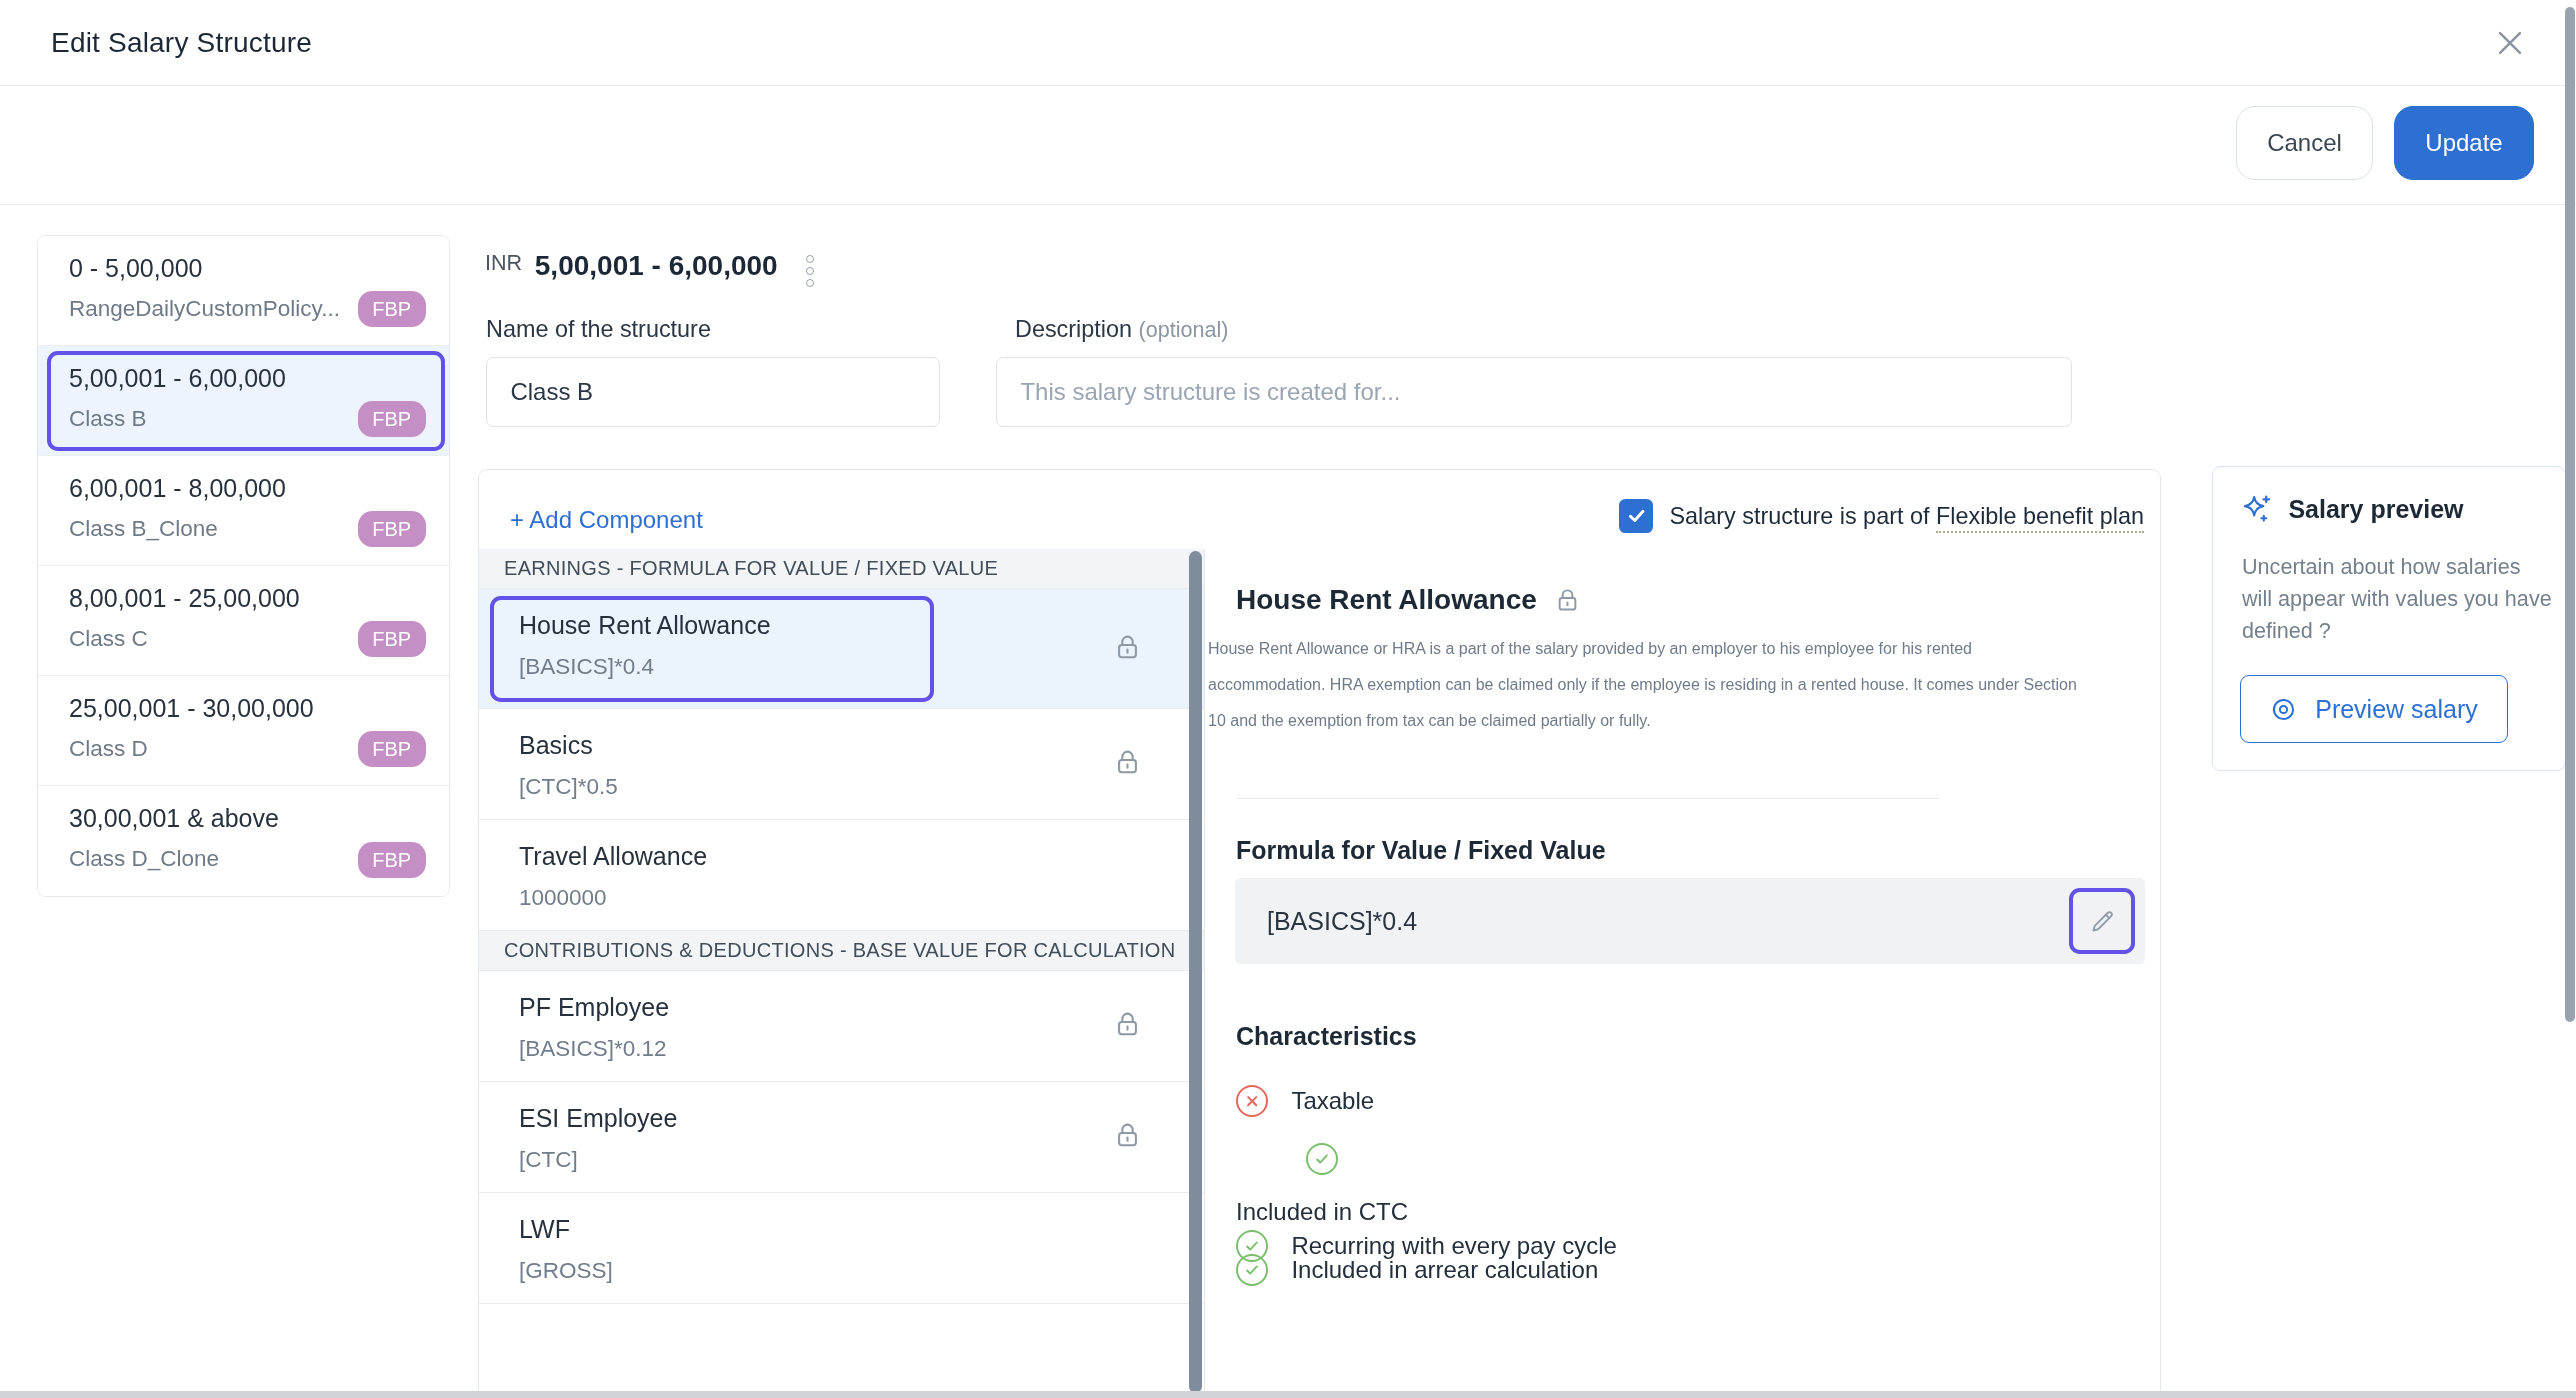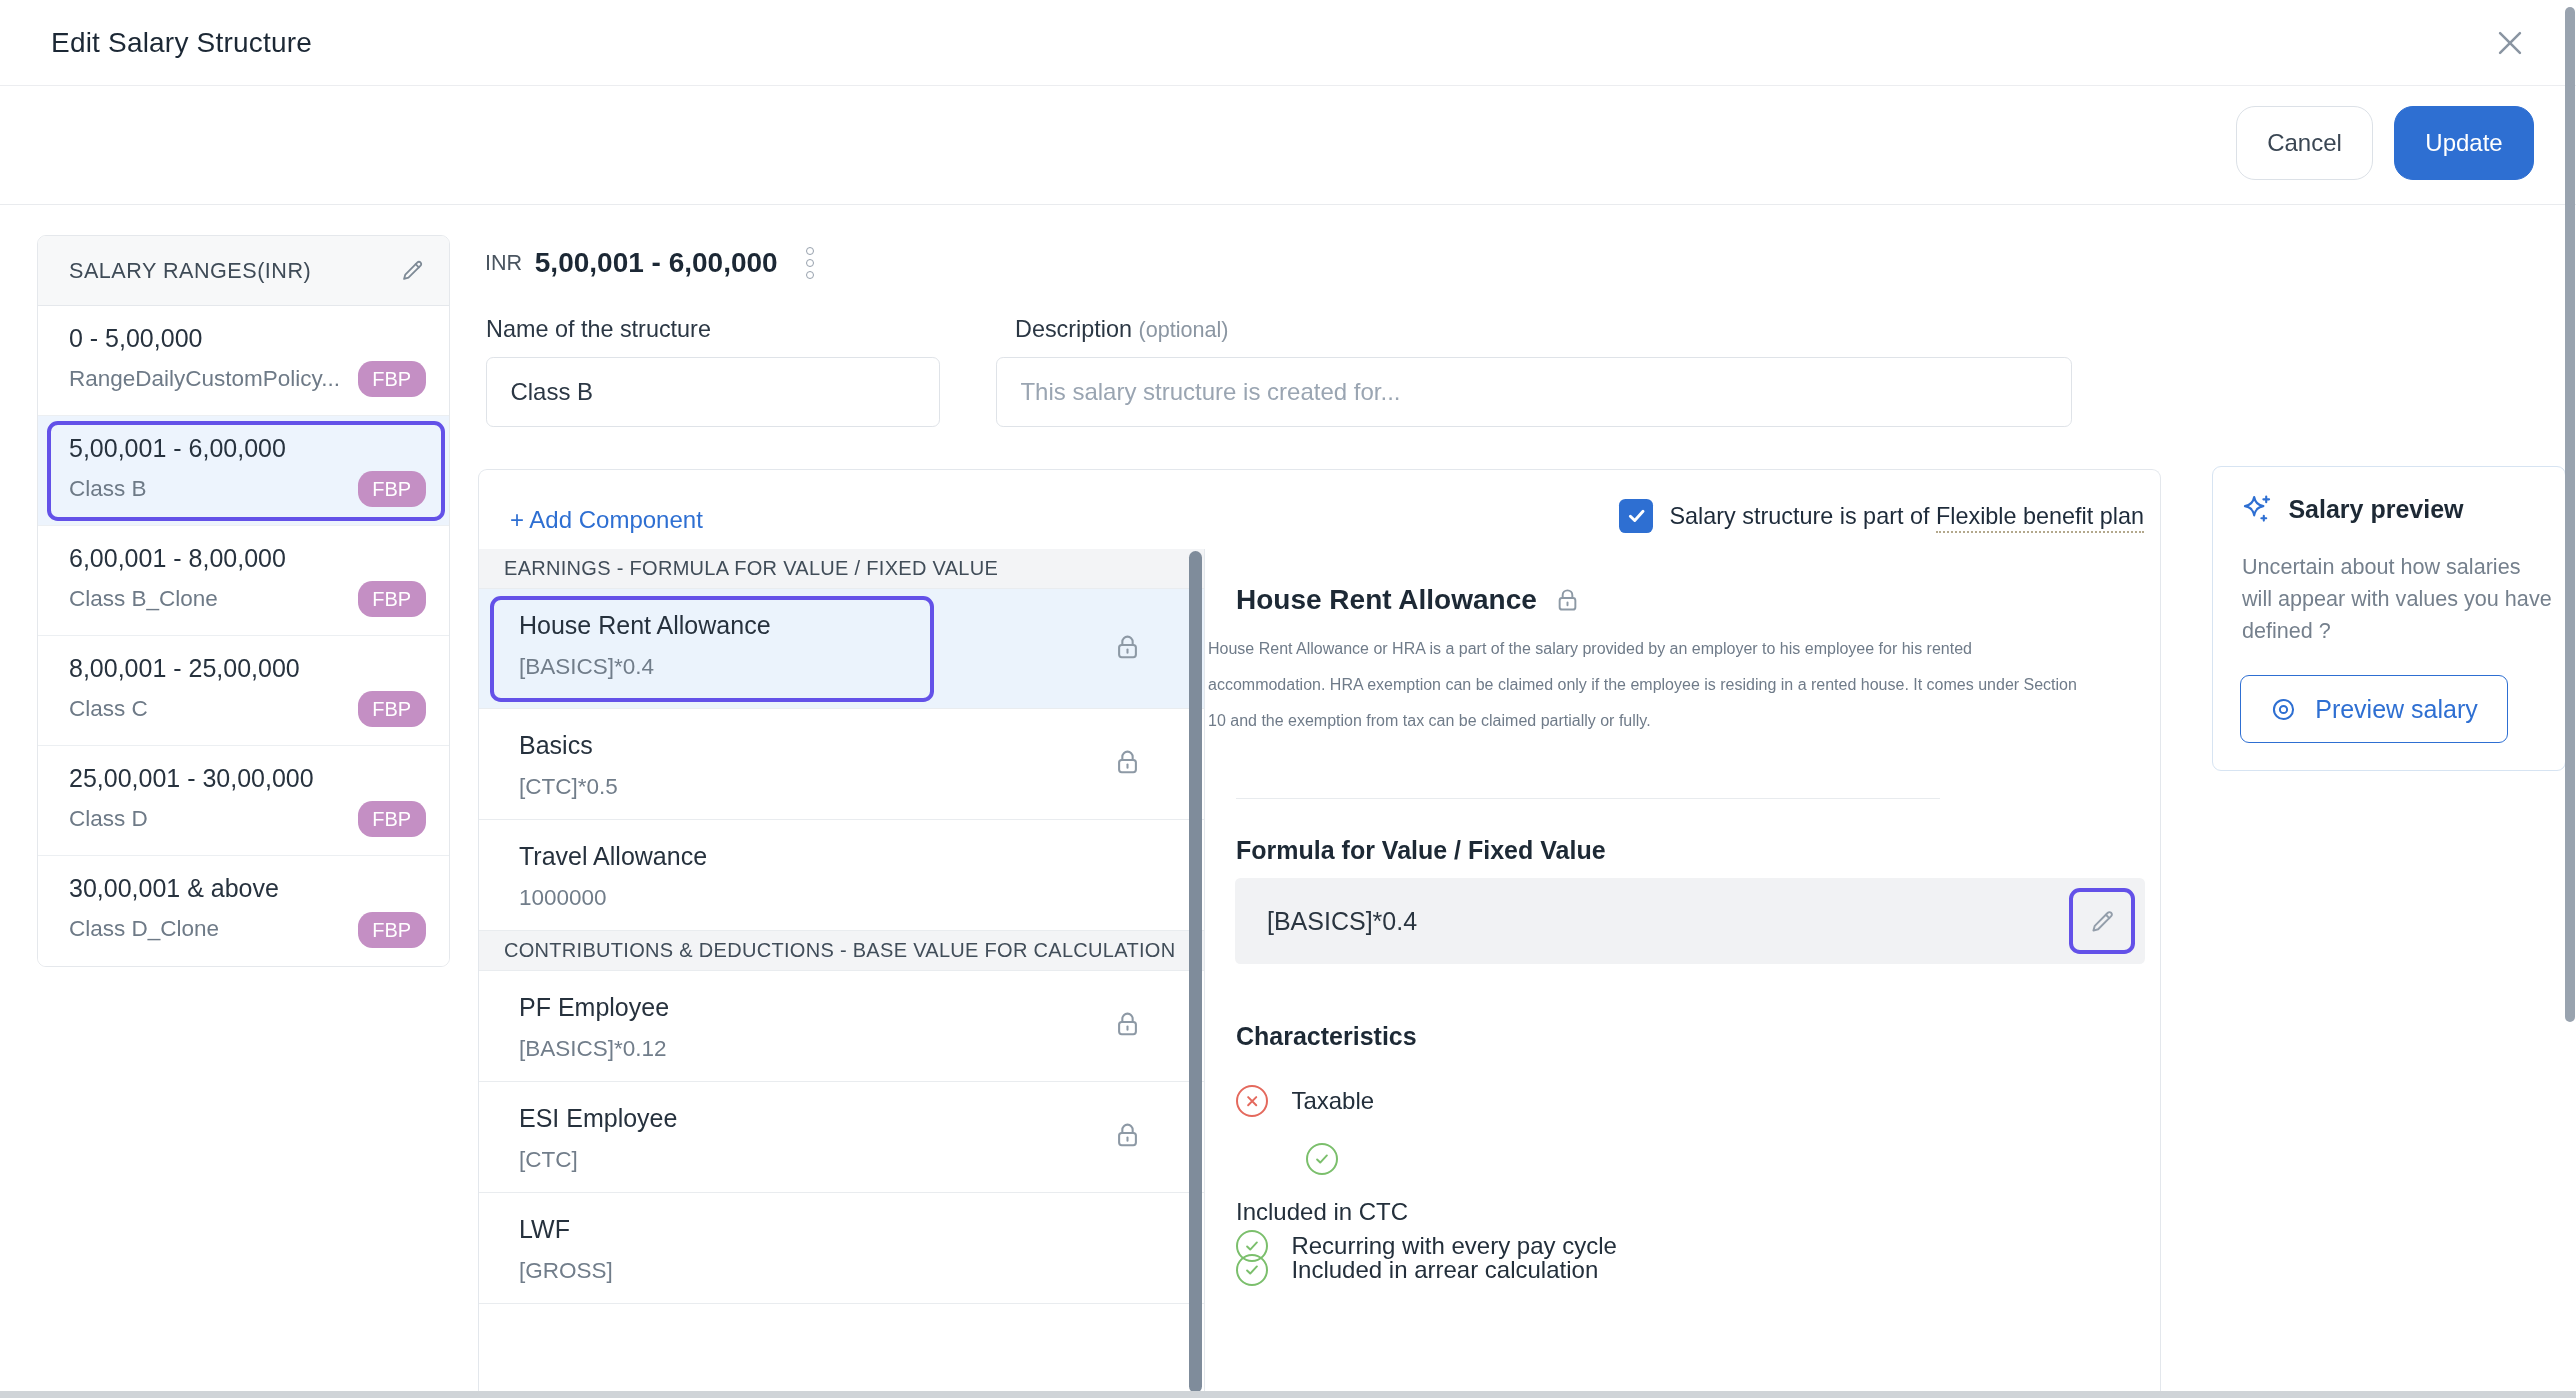--- a/index.html
+++ b/index.html
@@ -27,21 +27,21 @@
   .sidebar-header-label { font-size:21.6px; color:#3f4b57; letter-spacing:0.5px; }
   .range-item { position:relative; height:110px; padding:18px 23.4px 0 31px; border-bottom:0.9px solid #eceff2; background:#fff; cursor:pointer; }
   .range-item:last-child { border-bottom:none; }
   .range-item.selected { background:#edf4fd; }
   .sel-outline { position:absolute; left:9px; right:4.5px; top:4.5px; bottom:4.5px; border:4.5px solid #6351e8; border-radius:10.8px; pointer-events:none; }
   .range-title { font-size:25px; color:#27323e; }
   .range-sub { font-size:22.5px; color:#6e7a87; margin-top:12.6px; max-width:297px; overflow:hidden; white-space:nowrap; }
   .fbp-badge { position:absolute; right:23.4px; bottom:18px; background:#c48fc4; color:#fff; font-size:20px; padding:6.3px 14.4px; border-radius:14.4px; }
 
   
-  .range-header { position:absolute; left:485px; top:242px; display:flex; align-items:center; gap:9px; }
+  .range-header { position:absolute; left:485px; top:250px; display:flex; align-items:flex-start; gap:9px; }
   .currency { font-size:21.6px; color:#4a5560; margin-right:3.6px; }
   .range-value { font-size:28px; font-weight:600; color:#1c2835; }
   .kebab { display:flex; flex-direction:column; gap:3.6px; margin-left:14.4px; padding:5.4px; cursor:pointer; }
   .kebab i { width:8px; height:8px; border:1.8px solid #97a1ad; border-radius:50%; }
 
   .field-label { position:absolute; font-size:23.4px; color:#2b3744; }
   .optional { color:#8b96a2; font-size:21.6px; }
   .text-input { position:absolute; height:70px; border:0.9px solid #dfe3e8; border-radius:7.2px; font-family:inherit; font-size:24px; color:#2b3744; padding:0 23.4px; background:#fff; outline:none; }
   .text-input::placeholder { color:#9aa5b2; }
 
@@ -99,27 +99,20 @@
       </svg>
   </div>
 </div>
 
 <div class="actionbar">
   <div class="btn btn-cancel">Cancel</div>
   <div class="btn btn-update">Update</div>
 </div>
 
 <div class="sidebar">
-  <div class="sidebar-header">
-    <span class="sidebar-header-label">SALARY RANGES(INR)</span>
-    <svg width="27" height="27" viewBox="0 0 24 24" fill="none" stroke="#7e8a96" stroke-width="1.6" stroke-linejoin="round" stroke-linecap="round" style="cursor:pointer">
-        <path d="M4.5 19.5 L5.6 15.6 L16.4 4.8 a1.9 1.9 0 0 1 2.7 0 l0.1 0.1 a1.9 1.9 0 0 1 0 2.7 L8.4 18.4 L4.5 19.5 Z"></path>
-        <path d="M14.8 6.4 L17.6 9.2"></path>
-      </svg>
-  </div>
 
   <div class="range-item">
     <div class="range-title">0 - 5,00,000</div>
     <div class="range-sub">RangeDailyCustomPolicy...</div>
     <div class="fbp-badge">FBP</div>
   </div>
 
   <div class="range-item selected">
     <div class="sel-outline"></div>
     <div class="range-title">5,00,001 - 6,00,000</div>

